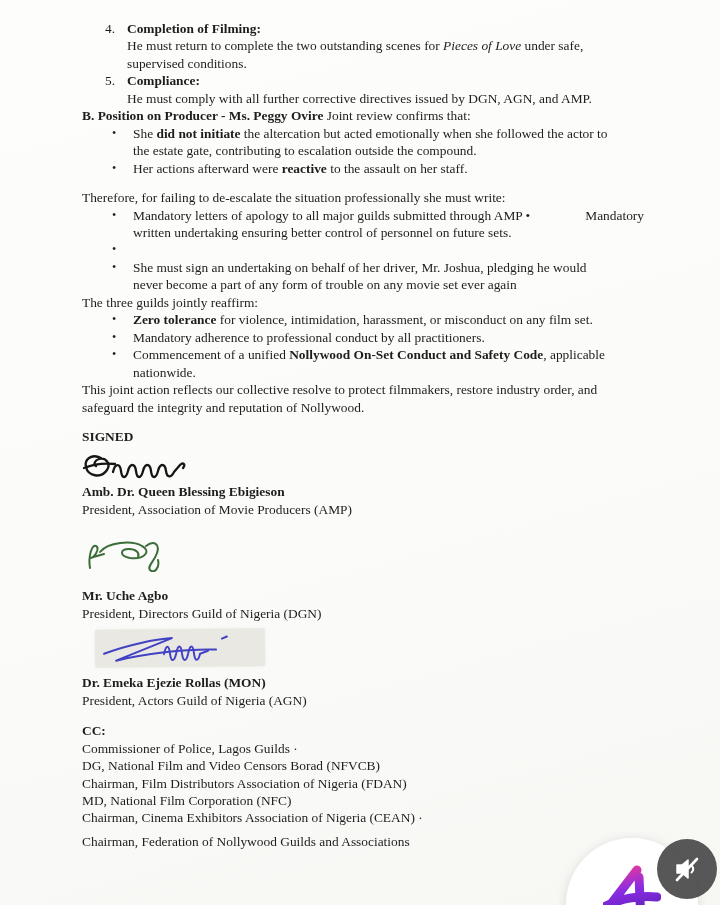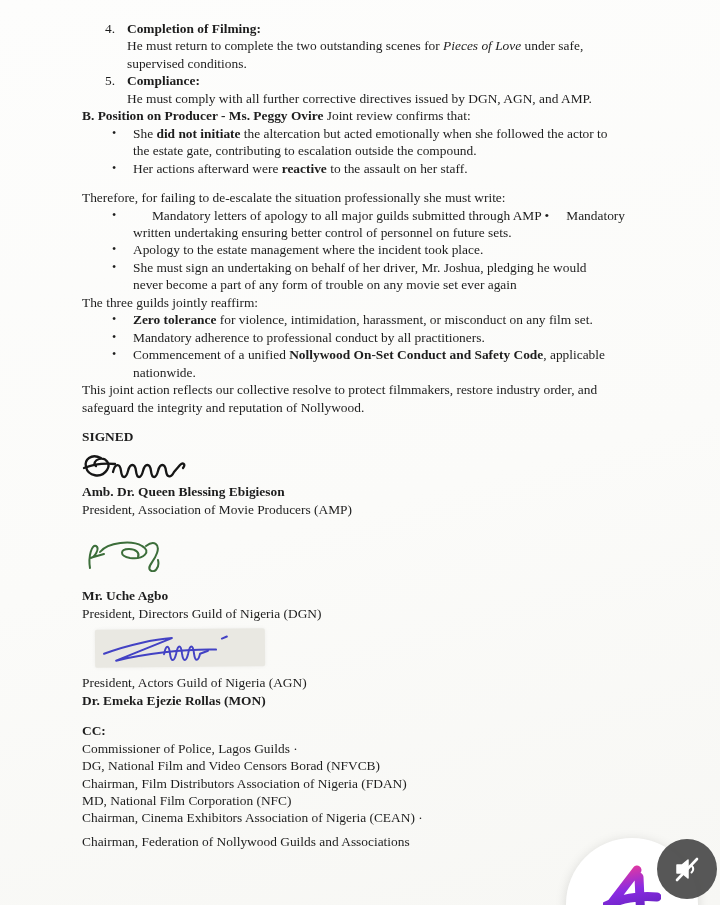--- a/index.html
+++ b/index.html
@@ -17,21 +17,21 @@
   .b{font-weight:bold;}
   .it{font-style:italic;}
   
   .nrow{padding-left:23px;display:flex;}
   .num{width:22px;flex:none;}
   .body1{padding-left:45px;}
   .bl{padding-left:30px;display:flex;}
   .dot{width:21px;flex:none;font-size:12px;line-height:17.45px;}
   .cont{padding-left:51px;}
   .btext{white-space:nowrap;}
-  .spread{flex:1;display:flex;justify-content:center;white-space:nowrap;gap:17px;}
+  .spread{flex:1;display:flex;justify-content:space-between;white-space:nowrap;gap:17px;}
   
   .gap12{margin-top:12px;}
   .gap10{margin-top:10px;}
   .gap13{margin-top:13px;}
   .gap6{margin-top:6px;}
   
   .sigsvg{display:block;}
   .sig1{margin-top:6px;margin-bottom:2px;}
   .sig2{margin-top:20px;margin-bottom:15px;margin-left:2px;}
   .sig3wrap{
@@ -92,21 +92,20 @@
     <div class="line bl">
       <span class="dot">•</span>
       <span class="spread">
           <span>Mandatory letters of apology to all major guilds submitted through AMP •</span>
           <span>Mandatory</span>
         </span>
     </div>
     <div class="line cont">written undertaking ensuring better control of personnel on future sets.</div>
     <div class="line bl">
       <span class="dot">•</span>
-      <span class="btext">Apology to the estate management where the incident took place.</span>
     </div>
     <div class="line bl">
       <span class="dot">•</span>
       <span class="btext">She must sign an undertaking on behalf of her driver, Mr. Joshua, pledging he would</span>
     </div>
     <div class="line cont">never become a part of any form of trouble on any movie set ever again</div>
 
     <div class="line">The three guilds jointly reaffirm:</div>
     <div class="line bl">
       <span class="dot">•</span>
@@ -148,22 +147,22 @@
 
     <div class="sig3wrap">
       <svg class="sigsvg" width="160" height="34" viewBox="0 0 160 34">
         <g fill="none" stroke="#4342c4" stroke-width="2" stroke-linecap="round" stroke-linejoin="round">
           <path d="M4 22 C28 13 56 8 72 7 L16 29 C44 22 84 18 116 19"></path>
           <path d="M64 23 c2 -10 5 -10 6 0 c1 8 4 8 6 0 c2 -10 5 -10 6 0 c1 8 4 8 6 0 c2 -10 5 -10 6 0 c1 8 4 8 6 0 l8 -3"></path>
           <path d="M122 8 l5 -2"></path>
         </g>
       </svg>
     </div>
+    <div class="line name">Dr. Emeka Ejezie Rollas (MON)</div>
     <div class="line">President, Actors Guild of Nigeria (AGN)</div>
-    <div class="line name">Dr. Emeka Ejezie Rollas (MON)</div>
 
     <div class="line b gap13">CC:</div>
     <div class="line">Commissioner of Police, Lagos Guilds ·</div>
     <div class="line">DG, National Film and Video Censors Borad (NFVCB)</div>
     <div class="line">Chairman, Film Distributors Association of Nigeria (FDAN)</div>
     <div class="line">MD, National Film Corporation (NFC)</div>
     <div class="line">Chairman, Cinema Exhibitors Association of Nigeria (CEAN) ·</div>
     <div class="line gap6">Chairman, Federation of Nollywood Guilds and Associations</div>
   </div>
 

